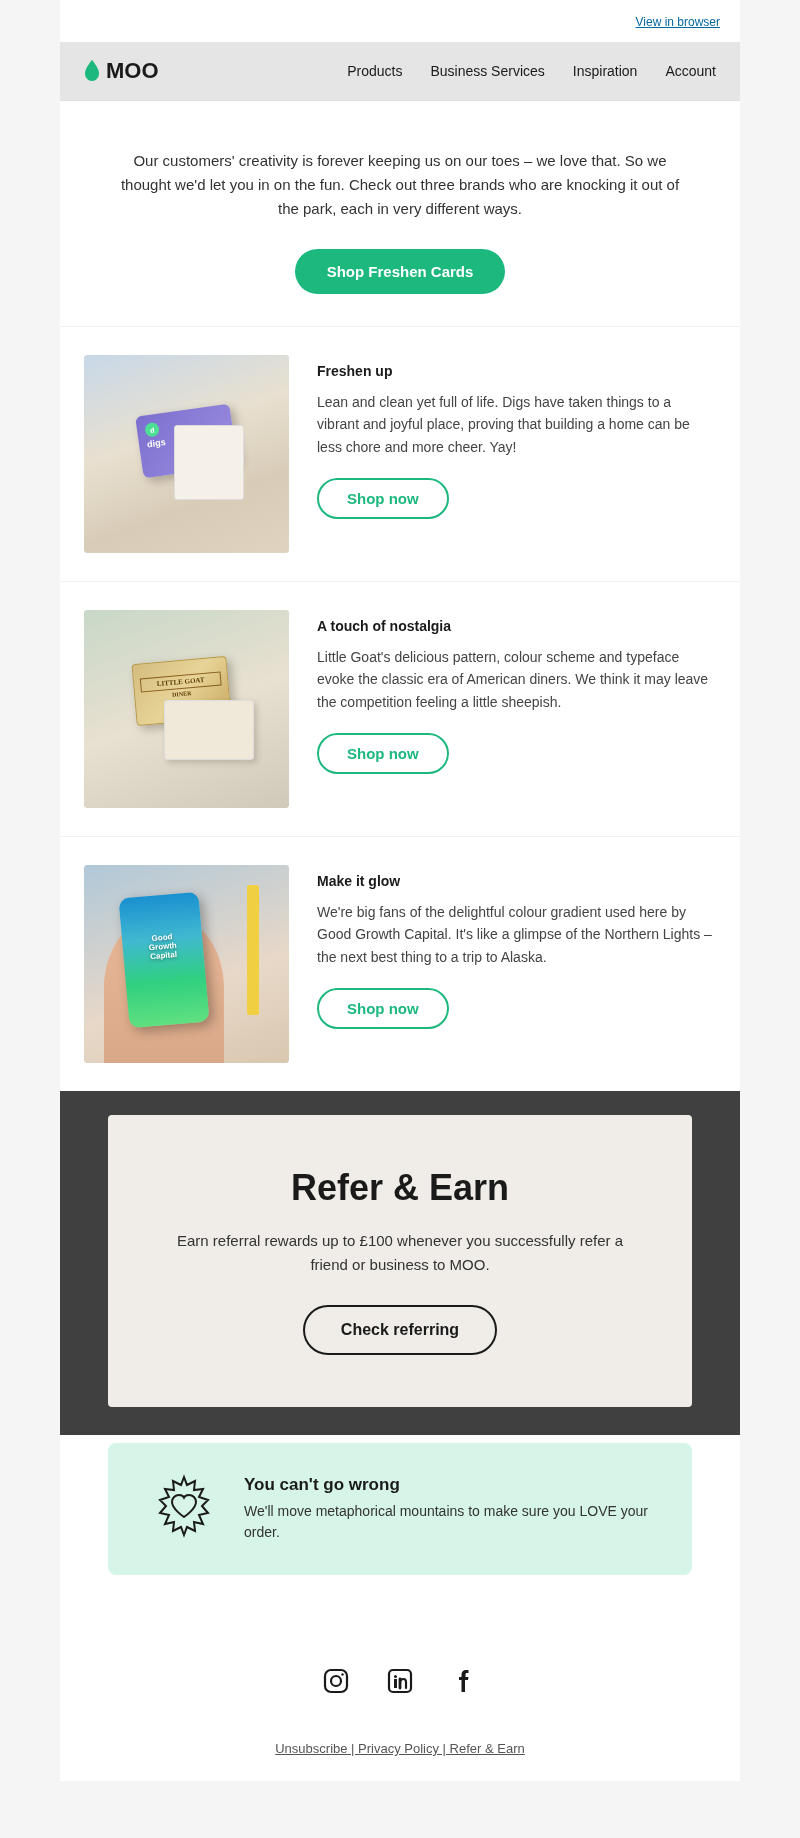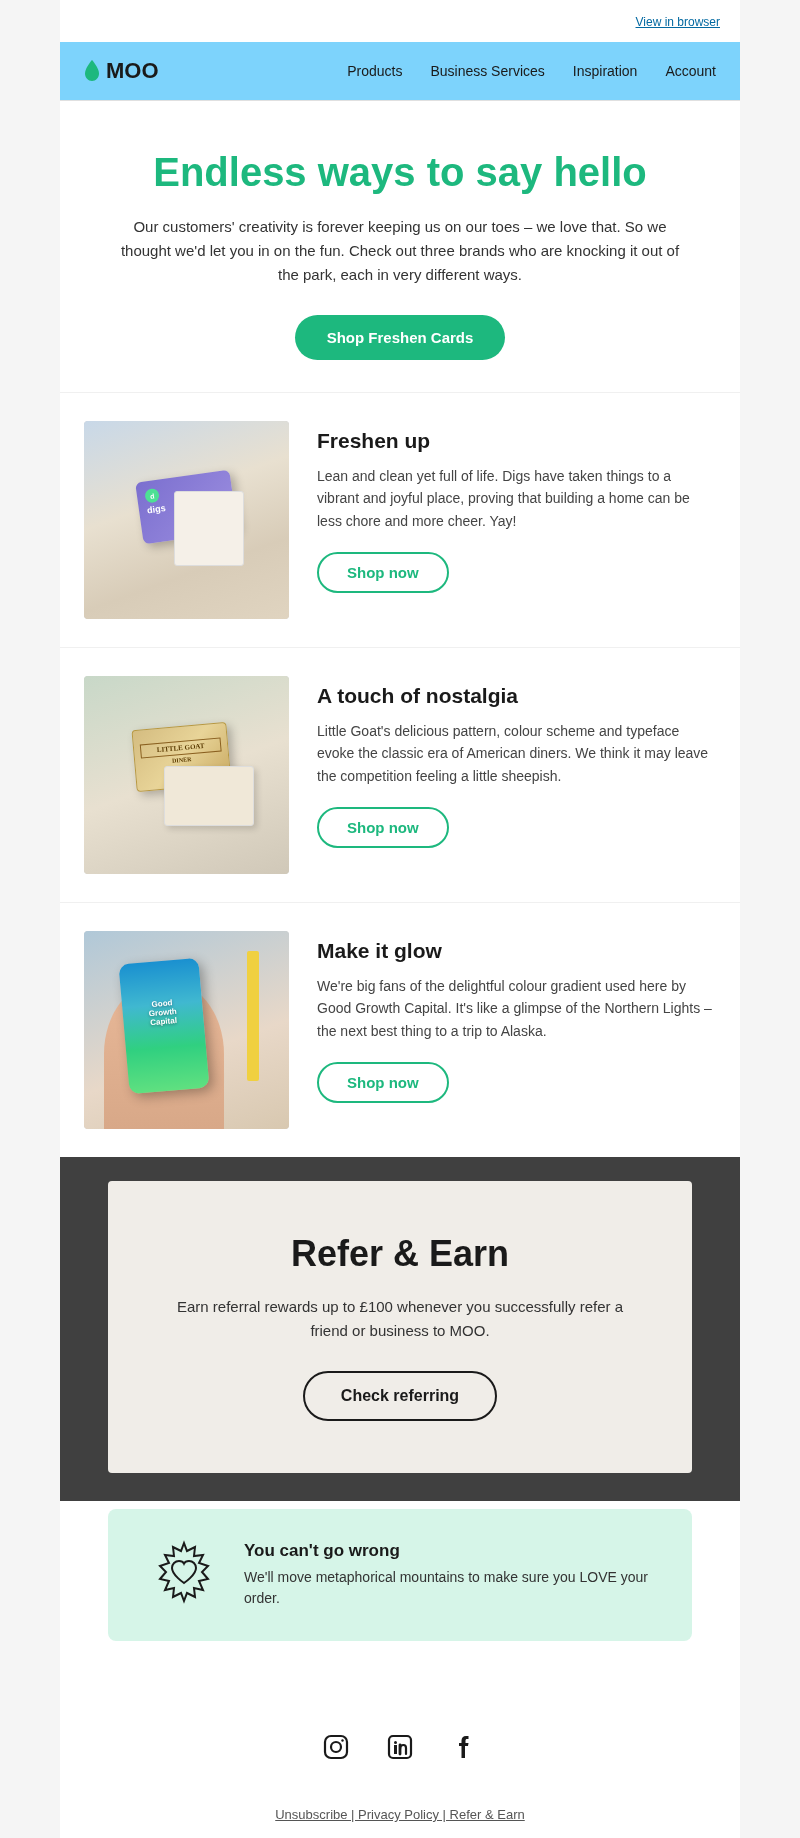--- a/index.html
+++ b/index.html
@@ -27,21 +27,21 @@
       text-decoration: underline;
     }
 
     
     .header {
       display: flex;
       align-items: center;
       justify-content: space-between;
       padding: 16px 24px;
       border-bottom: 1px solid #e0e0e0;
-      background: #7dd3fc;
+      background: #e5e5e5;
     }
     .logo {
       display: flex;
       align-items: center;
       gap: 6px;
       font-size: 22px;
       font-weight: bold;
       color: #1a1a1a;
     }
     .logo-drop {
@@ -107,21 +107,21 @@
       border-radius: 4px;
       overflow: hidden;
       background: #ccc;
       flex-shrink: 0;
     }
     .product-content {
       flex: 1;
       padding-top: 8px;
     }
     .product-content h2 {
-      font-size: 21px;
+      font-size: 14px;
       font-weight: bold;
       color: #1a1a1a;
       margin-bottom: 12px;
     }
     .product-content p {
       font-size: 14px;
       color: #444;
       line-height: 1.6;
       margin-bottom: 20px;
     }
@@ -341,21 +341,20 @@
     </div>
     <nav class="nav">
       <a href="#">Products</a>
       <a href="#">Business Services</a>
       <a href="#">Inspiration</a>
       <a href="#">Account</a>
     </nav>
   </div>
 
   <div class="hero">
-    <h1>Endless ways to say hello</h1>
     <p>Our customers' creativity is forever keeping us on our toes – we love that. So we thought we'd let you in on the fun. Check out three brands who are knocking it out of the park, each in very different ways.</p>
     <a href="#" class="btn-primary">Shop Freshen Cards</a>
   </div>
 
   <div class="product-section">
     <div class="product-image">
       <div class="img-digs-inner">
         <div class="card-purple">
           <div style="padding:8px;font-size:9px;color:#fff;font-weight:bold;">
             <div style="width:14px;height:14px;background:#4de094;border-radius:50%;display:inline-flex;align-items:center;justify-content:center;margin-bottom:2px;">

